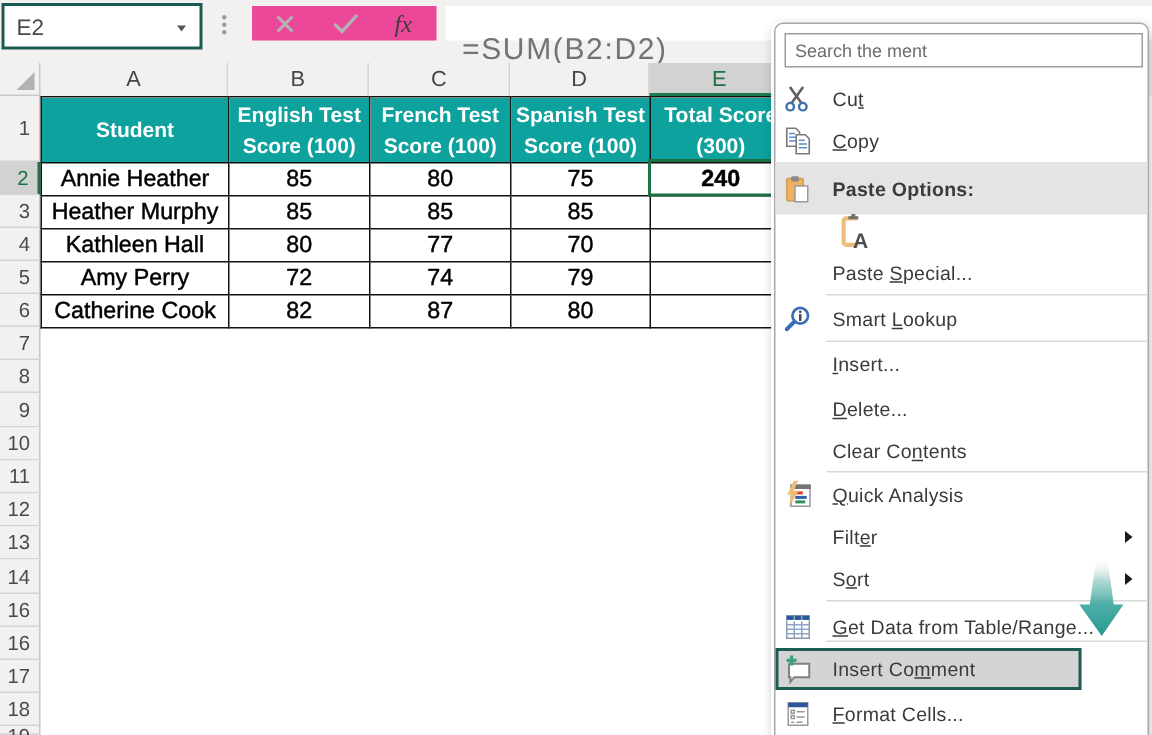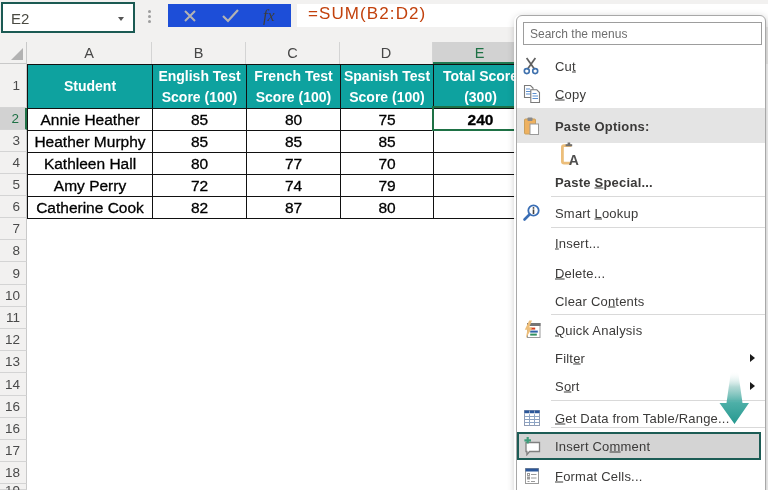--- a/index.html
+++ b/index.html
@@ -5,23 +5,23 @@
   html,body{margin:0;padding:0;}
   #stage{position:relative;width:768px;height:490px;background:#fff;overflow:hidden;
          font-family:"Liberation Sans",sans-serif;}
   .abs{position:absolute;}
   
   #topbar{left:0;top:0;width:768px;height:42px;background:#f2f1f0;}
   #namebox{left:1px;top:2px;width:134px;height:31px;background:#fff;border:2.5px solid #1b5a53;box-sizing:border-box;}
   #namebox .txt{position:absolute;left:8px;top:6px;font-size:15px;color:#4a4a42;}
   #namebox .caret{position:absolute;right:9px;top:13px;width:0;height:0;border-left:3.5px solid transparent;border-right:3.5px solid transparent;border-top:4.5px solid #555;}
   .dot{position:absolute;left:148px;width:3px;height:3px;border-radius:50%;background:#9d9d9d;}
-  #btnbox{left:168px;top:4px;width:123px;height:23px;background:#1d4ed8;}
+  #btnbox{left:168px;top:4px;width:123px;height:23px;background:#ec4899;}
   #fbar{left:297px;top:4px;width:471px;height:23px;background:#fff;}
-  #fbar .txt{position:absolute;left:11px;top:0;font-size:17px;letter-spacing:1.1px;color:#c2410c;}
+  #fbar .txt{position:absolute;left:11px;top:18px;font-size:20px;letter-spacing:1.1px;color:#737373;}
   
   #colhdr{left:0;top:42px;width:768px;height:22px;background:#f2f1f0;}
   .chd{position:absolute;top:42px;height:22px;box-sizing:border-box;border-right:1px solid #d4d4d4;
        color:#474747;font-size:14.5px;text-align:center;line-height:23px;}
   .rhd{position:absolute;left:0;width:27px;box-sizing:border-box;border-bottom:1px solid #d4d4d4;border-right:1px solid #c9c9c9;
        color:#4a4a4a;font-size:13.5px;text-align:right;padding-right:6px;background:#f2f1f0;}
   #corner{left:0;top:42px;width:27px;height:22px;background:#f2f1f0;border-right:1px solid #c9c9c9;border-bottom:1px solid #c9c9c9;box-sizing:border-box;}
   #corner .tri{position:absolute;right:3px;bottom:3px;width:0;height:0;border-left:12px solid transparent;border-bottom:12px solid #b2b2b2;}
   
   #tbl{left:27px;top:64px;border-collapse:collapse;table-layout:fixed;}
@@ -34,21 +34,21 @@
   #menu{left:516px;top:15px;width:250px;height:480px;background:#fff;border:1px solid #a8a8a8;
         border-radius:6px 6px 0 0;box-sizing:border-box;box-shadow:-2px 0 0 rgba(255,255,255,0.95), 0 3px 8px rgba(0,0,0,0.3);}
   #search{position:absolute;left:6px;top:6px;width:239px;height:23px;border:1px solid #9d9d9d;box-sizing:border-box;}
   #search span{position:absolute;left:6px;top:4px;font-size:12px;color:#6e6e6e;}
   .mi{position:absolute;left:0px;width:248px;height:26px;}
   .mi .lbl{position:absolute;left:38px;top:50%;transform:translateY(-50%);font-size:13px;letter-spacing:0.2px;color:#3b3a39;white-space:nowrap;}
   .mi .ico{position:absolute;left:5px;top:50%;transform:translateY(-50%);width:20px;height:20px;}
   .mi .sub{position:absolute;right:10px;top:50%;margin-top:-4.5px;width:0;height:0;border-top:4.5px solid transparent;border-bottom:4.5px solid transparent;border-left:5.5px solid #1a1a1a;}
   .msep{position:absolute;left:34px;width:214px;height:1px;background:#d9d9d9;}
   .hl{background:#e4e4e4;}
-  #micmt{background:#d4d4d4;border:2px solid #1c5c55;box-sizing:border-box;left:0px;width:244px;}
+  #micmt{background:#d4d4d4;border:2px solid #1c5c55;box-sizing:border-box;left:0px;width:204px;}
   b.mb{font-weight:bold;color:#3b3a39;}
 </style>
 </head>
 <body>
 <div id="stage">
   <div id="topbar" class="abs"></div>
   <div id="namebox" class="abs">
       <span class="txt">E2</span>
       <span class="caret"></span>
     </div>
@@ -146,21 +146,21 @@
           <td class="d">87</td>
           <td class="d">80</td>
           <td class="d"></td>
         </tr>
   </tbody>
     </table>
   <div id="selE2" class="abs"></div>
 
   <div id="menu" class="abs">
     <div id="search">
-        <span>Search the menus</span>
+        <span>Search the ment</span>
       </div>
     <div class="mi" style="top:36px;height:28px;">
         <span class="ico">
       <svg width="20" height="20" viewBox="0 0 20 20">
         <path d="M4.6 2 L12.6 13.2" stroke="#5f5f5f" stroke-width="1.7" fill="none"></path>
         <path d="M13.4 2 L5.4 13.2" stroke="#5f5f5f" stroke-width="1.7" fill="none"></path>
         <circle cx="4.8" cy="15.1" r="2.5" stroke="#3f71ad" stroke-width="1.6" fill="none"></circle>
         <circle cx="13.2" cy="15.1" r="2.5" stroke="#3f71ad" stroke-width="1.6" fill="none"></circle>
       </svg></span>
         <span class="lbl">Cu<u>t</u></span>
@@ -193,21 +193,21 @@
         <span class="lbl"><b class="mb">Paste Options:</b></span>
       </div>
     <div class="mi" style="top:122px;height:30px;">
         <span class="ico" style="left:40px;width:24px;height:26px;">
       <svg width="24" height="26" viewBox="0 0 24 26">
         <path d="M14.5 5.6 H7 A1.6 1.6 0 0 0 5.4 7.2 V21.6 A1.6 1.6 0 0 0 7 23.2 H14.5" fill="none" stroke="#ecbe7a" stroke-width="2.8"></path>
         <path d="M8.6 6.2 v-2 h2 v-1.6 h2.6 v1.6 h2 v2 z" fill="#6f6f6f"></path>
         <text x="16.8" y="25" text-anchor="middle" font-family="Liberation Sans,sans-serif" font-size="14" font-weight="bold" fill="#4f4f4f">A</text>
       </svg></span>
       </div>
-    <div class="mi" style="top:152px;height:28px;font-weight:bold;">
+    <div class="mi" style="top:152px;height:28px;">
         <span class="lbl">Paste <u>S</u>pecial...</span>
       </div>
     <div class="msep" style="top:180px;"></div>
     <div class="mi" style="top:183px;height:28px;">
         <span class="ico">
       <svg width="20" height="20" viewBox="0 0 20 20">
         <circle cx="11.5" cy="7.5" r="5.2" fill="#fff" stroke="#3a6eb5" stroke-width="1.8"></circle>
         <path d="M7.5 11.5 L2.5 16.5" stroke="#3a6eb5" stroke-width="2.6" stroke-linecap="round"></path>
         <circle cx="11.5" cy="4.9" r="0.9" fill="#444"></circle>
         <rect x="10.7" y="6.4" width="1.6" height="4.6" fill="#444"></rect>

